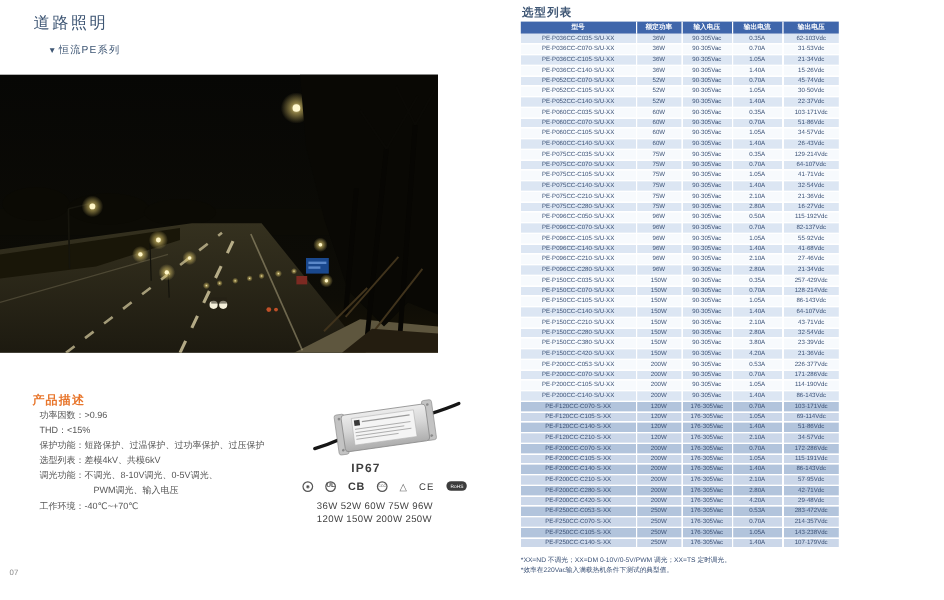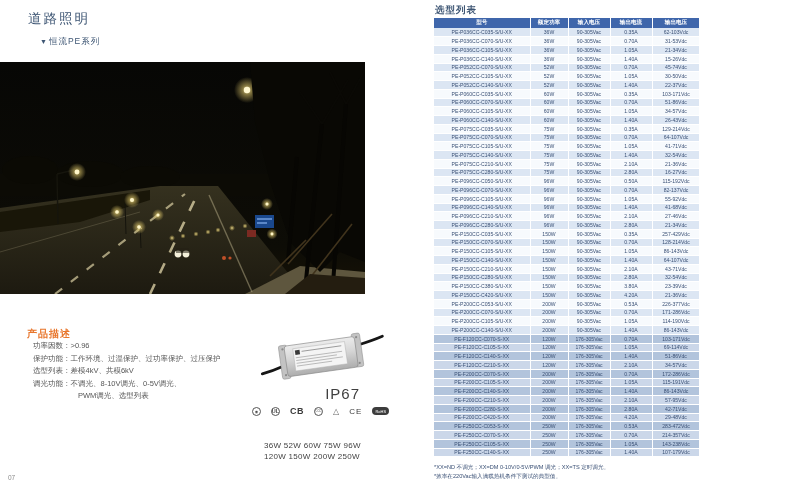--- a/index.html
+++ b/index.html
@@ -13,31 +13,31 @@
   .series-sub .tri{font-size:7px;margin-right:1px;}
   .photo{position:absolute;left:0;top:62px;width:365px;height:232px;display:block;}
   .desc-head{position:absolute;left:27px;top:327px;font-size:10px;font-weight:bold;color:#e8762c;letter-spacing:1px;}
   .specs{position:absolute;left:33px;top:340px;font-size:7.5px;color:#565656;line-height:12.6px;}
   .spec-line.indent{padding-left:45px;}
   .page-num{position:absolute;left:8px;top:474px;font-size:6.5px;color:#8a8a8a;}
 
   
   .mid{position:absolute;left:250px;top:328px;width:150px;}
   .driver-svg{display:block;margin-left:6px;}
-  .ip-rating{width:110px;text-align:right;font-size:15px;color:#3f3f3f;letter-spacing:1px;margin-top:1px;}
+  .ip-rating{width:110px;text-align:center;font-size:10px;color:#3f3f3f;letter-spacing:1px;margin-top:1px;font-weight:bold;}
   .certs{display:flex;align-items:center;gap:10px;margin-top:4px;margin-left:2px;text-align:center;}
   .cert{display:inline-flex;align-items:center;justify-content:center;color:#4a4a4a;}
   .cert.cqc{width:9px;height:9px;border:0.8px solid #555;border-radius:50%;font-size:4px;}
   .cert.ul{font-size:5.5px;font-weight:bold;border:0.8px solid #555;border-radius:50%;width:9px;height:9px;}
   .cert.cb{font-size:9px;font-weight:bold;color:#3a3a3a;letter-spacing:0.5px;}
   .cert.ccc{width:9px;height:9px;border:0.8px solid #555;border-radius:50%;font-size:3px;}
   .cert.safety-triangle{font-size:8px;color:#666;}
   .cert.ce{font-size:8px;color:#3a3a3a;letter-spacing:1px;}
   .cert.rohs{background:#3c3c3c;color:#fff;border-radius:6px;font-size:4px;width:17px;height:8px;}
-  .watts{margin-top:24px;margin-left:14px;font-size:8px;color:#3f3f3f;line-height:11px;letter-spacing:0.3px;}
+  .watts{margin-top:6px;margin-left:14px;font-size:8px;color:#3f3f3f;line-height:11px;letter-spacing:0.3px;}
 
   
   .right{position:absolute;left:434px;top:0;width:351px;}
   .table-title{position:absolute;left:1px;top:4px;font-size:9.5px;font-weight:bold;color:#3e5674;letter-spacing:1px;}
   table.models{position:absolute;left:0;top:18px;width:351px;border-collapse:collapse;table-layout:fixed;}
   table.models th{background:#3f66ab;color:#ffffff;font-size:5.6px;font-weight:bold;height:10px;padding:0;text-align:center;border-right:0.6px solid #ffffff;}
   table.models td{font-size:5.1px;color:#3a5075;height:8.76px;padding:0;text-align:center;border-right:0.6px solid #ffffff;border-bottom:0.5px solid #ffffff;white-space:nowrap;overflow:hidden;}
   tr.pr-a td{background:#dce6f3;}
   tr.pr-b td{background:#f7fafd;}
   tr.fr-a td{background:#b2c4dc;}
@@ -141,24 +141,26 @@
     <path d="M322,62 L305,228 M346,42 L333,222 M297,95 L288,200" stroke="#070603" stroke-width="4" fill="none"></path>
     <path d="M288,202 L332,152 M310,216 L352,162 M270,214 L306,178" stroke="#40331c" stroke-width="1.6" fill="none"></path>
     <path d="M322,62 L300,30 M322,62 L348,18 M346,42 L330,10 M346,42 L365,8" stroke="#0a0905" stroke-width="2" fill="none"></path>
 
     <polygon points="285,232 310,212 365,216 365,232" fill="#241d10"></polygon>
   </svg>
 
   <div class="desc-head">产品描述</div>
   <div class="specs">
       <div class="spec-line">功率因数：&gt;0.96</div>
-      <div class="spec-line">保护功能：工作环境、过温保护、过功率保护、过压保护</div>
+      <div class="spec-line">THD：&lt;15%</div>
+      <div class="spec-line">保护功能：短路保护、过温保护、过功率保护、过压保护</div>
       <div class="spec-line">选型列表：差模4kV、共模6kV</div>
       <div class="spec-line">调光功能：不调光、8-10V调光、0-5V调光、</div>
-      <div class="spec-line indent">PWM调光、选型列表</div>
+      <div class="spec-line indent">PWM调光、输入电压</div>
+      <div class="spec-line">工作环境：-40℃~+70℃</div>
     </div>
   <div class="page-num">07</div>
 
   <div class="mid">
     <svg class="driver-svg" width="132" height="56" viewBox="0 0 140 60">
       <defs>
         <linearGradient id="metal" x1="0" y1="0" x2="0" y2="1">
           <stop offset="0%" stop-color="#ececec"></stop>
             <stop offset="45%" stop-color="#d6d6d6"></stop>
           <stop offset="100%" stop-color="#adadad"></stop>

